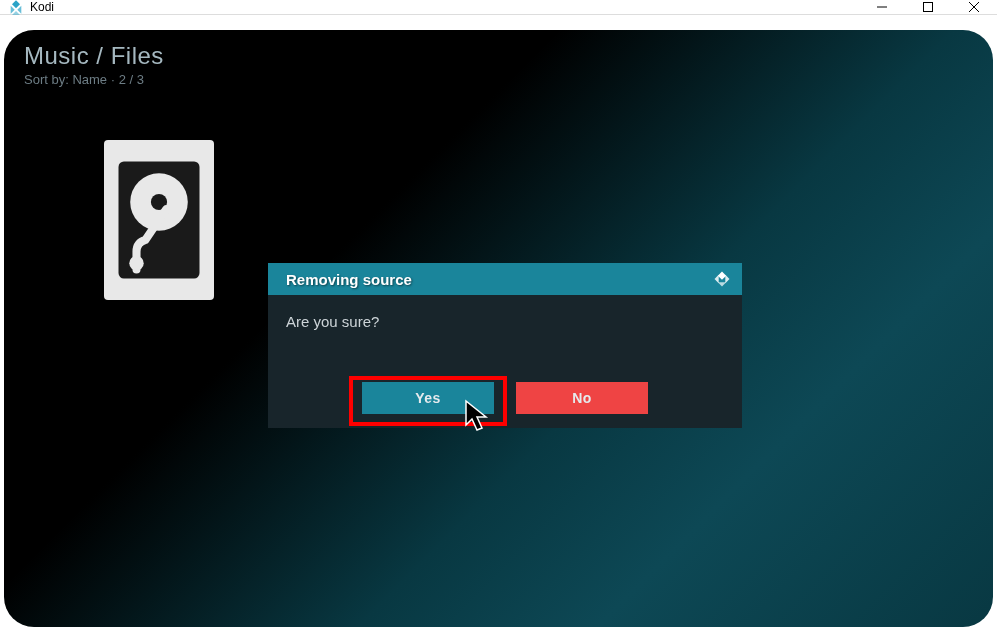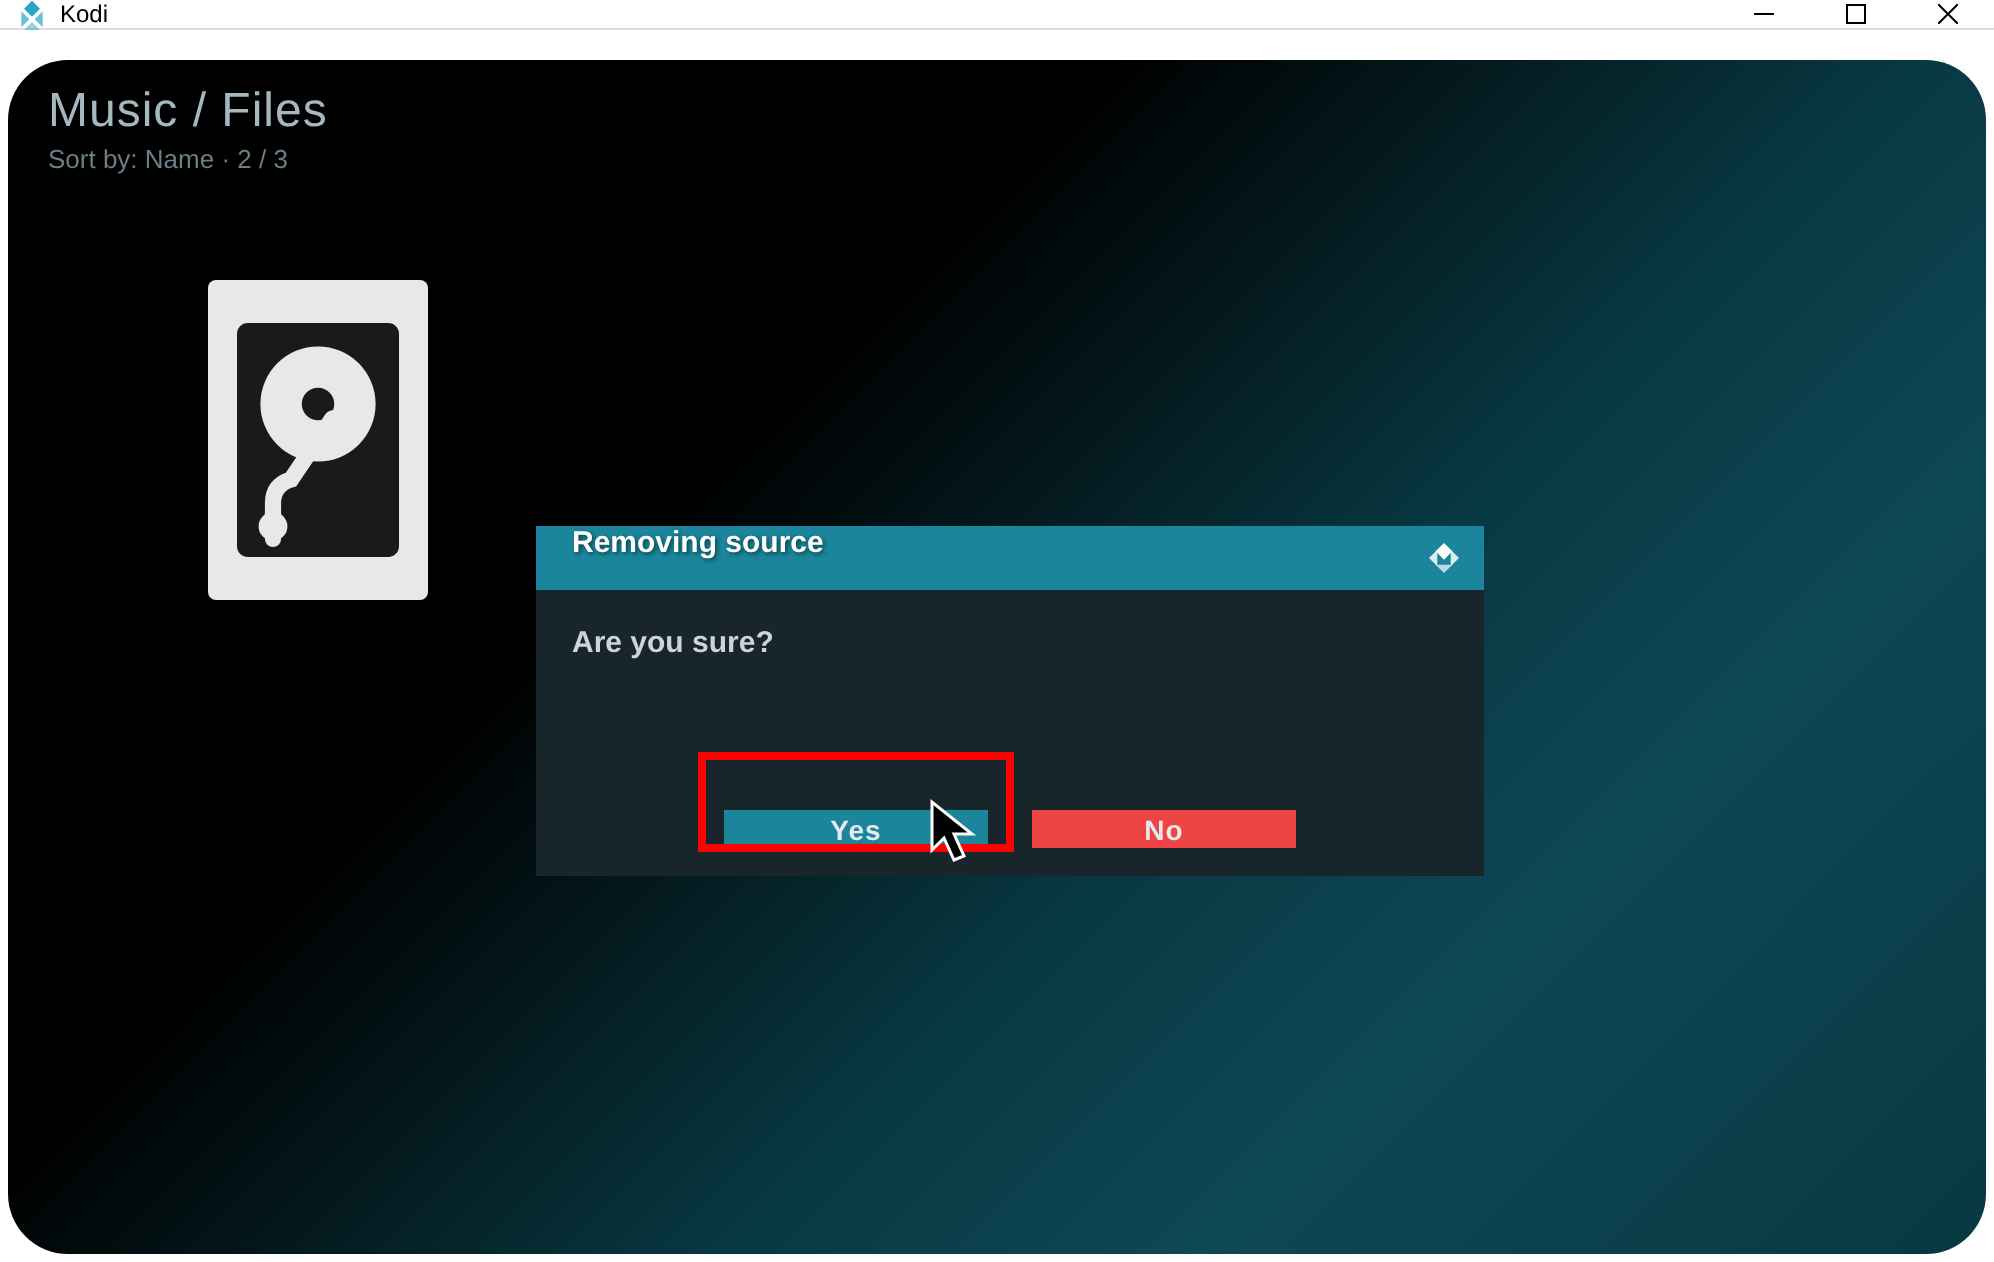--- a/index.html
+++ b/index.html
@@ -105,21 +105,21 @@
       position: absolute;
       top: 233px;
       left: 264px;
       width: 474px;
       background: #18252b;
     }
     .dialog-header {
       background: #1a859b;
       height: 32px;
       display: flex;
-      align-items: flex-start;
+      align-items: center;
       padding: 0 14px 0 18px;
       position: relative;
     }
     .dialog-title {
       color: #fff;
       font-size: 15px;
       font-weight: bold;
       text-shadow: 1px 1px 2px rgba(0,0,0,0.5);
     }
     .dialog-kodi-icon {
@@ -129,31 +129,30 @@
       transform: translateY(-50%);
       width: 20px;
       height: 20px;
     }
     .dialog-body {
       padding: 18px 18px 14px 18px;
     }
     .dialog-message {
       color: #cdd4d8;
       font-size: 15px;
-      margin-bottom: 75px;
-      font-weight: bold;
+      margin-bottom: 52px;
     }
     .dialog-buttons {
       display: flex;
       gap: 22px;
       justify-content: center;
     }
     .dialog-button {
       width: 132px;
-      height: 19px;
+      height: 32px;
       display: flex;
       align-items: center;
       justify-content: center;
       font-size: 14px;
       color: #e5eaed;
       font-weight: bold;
       letter-spacing: 0.5px;
       cursor: pointer;
     }
     .dialog-button.yes {

